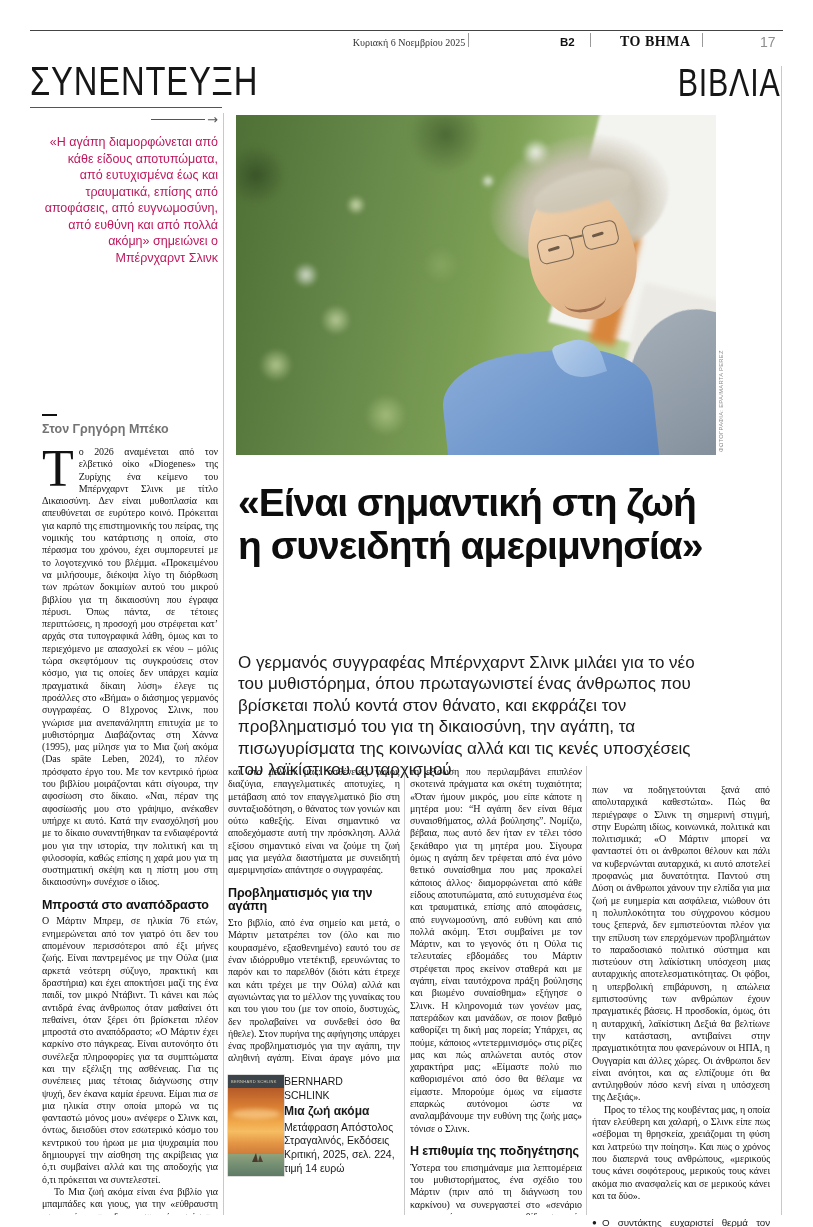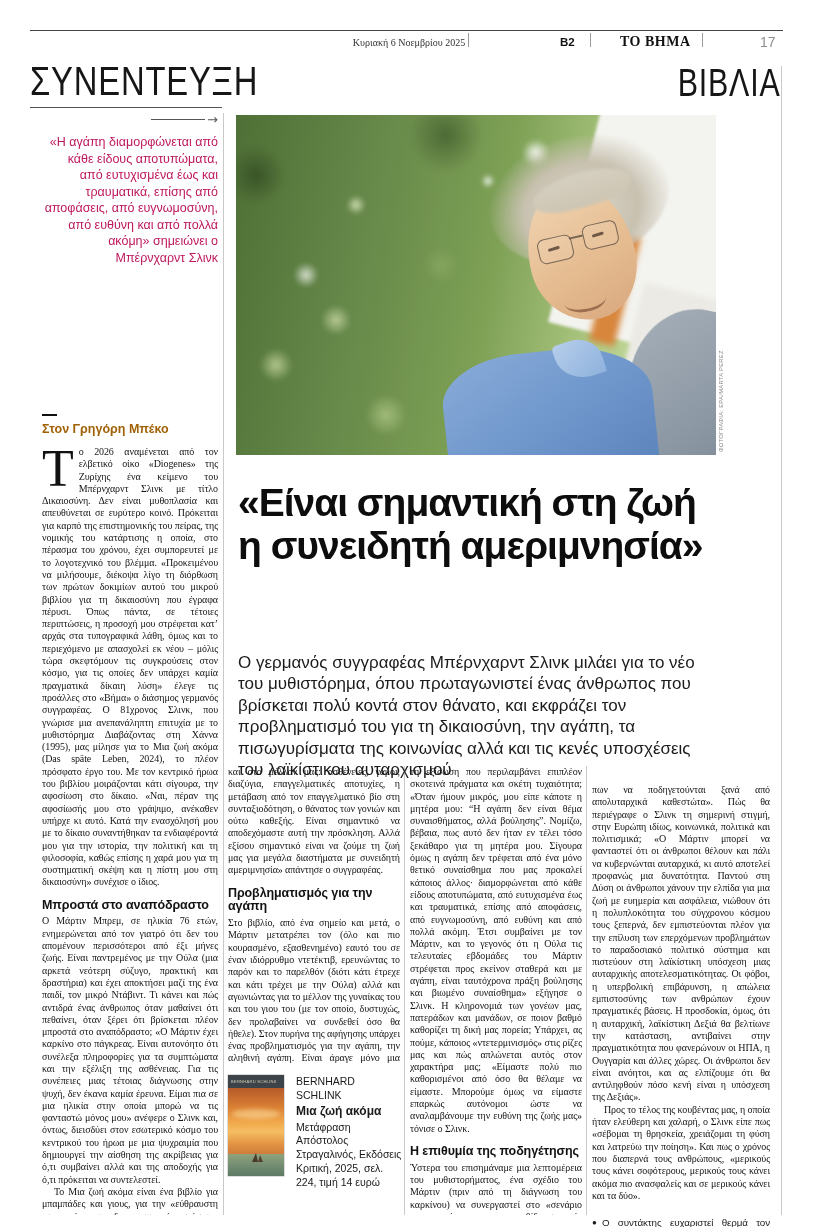--- a/index.html
+++ b/index.html
@@ -22,21 +22,21 @@
       letter-spacing:1px;color:#161616;transform:scaleX(.8);transform-origin:right top;white-space:nowrap;}
 
   
   .leftcol{position:absolute;left:42px;top:112px;width:176px;height:1103px;overflow:hidden;}
   .arrow-row{display:flex;justify-content:flex-end;align-items:center;height:14px;}
   .arrow-line{width:54px;height:1px;background:#555;margin-right:2px;}
   .arrow-glyph{font-family:"DejaVu Sans",sans-serif;font-size:13px;color:#555;line-height:1;}
   .lead-quote{margin-top:8px;text-align:right;font-family:"Liberation Sans","DejaVu Sans",sans-serif;
       font-size:12.5px;line-height:1.32;color:#be185d;}
   .byline-rule{width:15px;height:2px;background:#111;margin-top:148px;}
-  .byline{margin-top:6px;font-family:"Liberation Sans","DejaVu Sans",sans-serif;font-weight:bold;font-size:12.5px;color:#a16207;}
+  .byline{margin-top:6px;font-family:"Liberation Sans","DejaVu Sans",sans-serif;font-weight:bold;font-size:12.5px;color:#737373;}
   .bodytext{font-size:10px;line-height:1.23;text-align:justify;letter-spacing:-0.1px;color:#141414;}
   .leadpara{margin-top:10px;}
   .dropcap{float:left;font-size:52px;line-height:.8;padding:2px 5px 0 0;font-family:"Liberation Serif",serif;color:#111;}
   .subhead{font-family:"Liberation Sans","DejaVu Sans",sans-serif;font-weight:bold;font-size:12.5px;
       line-height:1.1;margin:10px 0 3px 0;color:#111;text-align:left;}
   .para{margin:0 0 0 0;text-indent:12px;}
   .para.noindent{text-indent:0;}
 
   
   .photo{position:absolute;left:236px;top:115px;width:480px;height:340px;overflow:hidden;
@@ -109,21 +109,21 @@
      background:linear-gradient(180deg,#b55a28 0%,#d97e33 28%,#f0a84a 52%,#f6bd62 66%,#e29343 85%,#cf7c3a 100%);}
   .cover-cloud{position:absolute;left:4px;top:34px;width:48px;height:10px;background:rgba(255,220,160,.55);
      border-radius:50%;filter:blur(2px);}
   .cover-sea{position:absolute;left:0;bottom:0;right:0;height:22px;
      background:linear-gradient(180deg,#8fa37c 0%,#6f8a70 60%,#5f7a65 100%);}
   .boat{position:absolute;left:24px;bottom:14px;width:0;height:0;border-left:4px solid transparent;
      border-right:2px solid transparent;border-bottom:9px solid #4a3a2c;}
   .boat2{position:absolute;left:30px;bottom:14px;width:0;height:0;border-left:2px solid transparent;
      border-right:3px solid transparent;border-bottom:7px solid #553f2e;}
   .book-caption{font-family:"Liberation Sans","DejaVu Sans",sans-serif;font-size:10.5px;line-height:1.32;
-     color:#1a1a1a;padding-left:12px;}
+     color:#1a1a1a;}
   .book-author{white-space:pre-line;}
   .book-title{font-weight:bold;font-size:12px;margin:1px 0;}
 
   
   .footnote{margin-top:14px;font-family:"Liberation Sans","DejaVu Sans",sans-serif;font-size:9.8px;
      line-height:1.35;color:#1a1a1a;display:flex;}
   .fn-bullet{flex:0 0 10px;font-size:8px;line-height:1.7;}
   .footnote b{font-weight:bold;}
 </style>
 </head>

